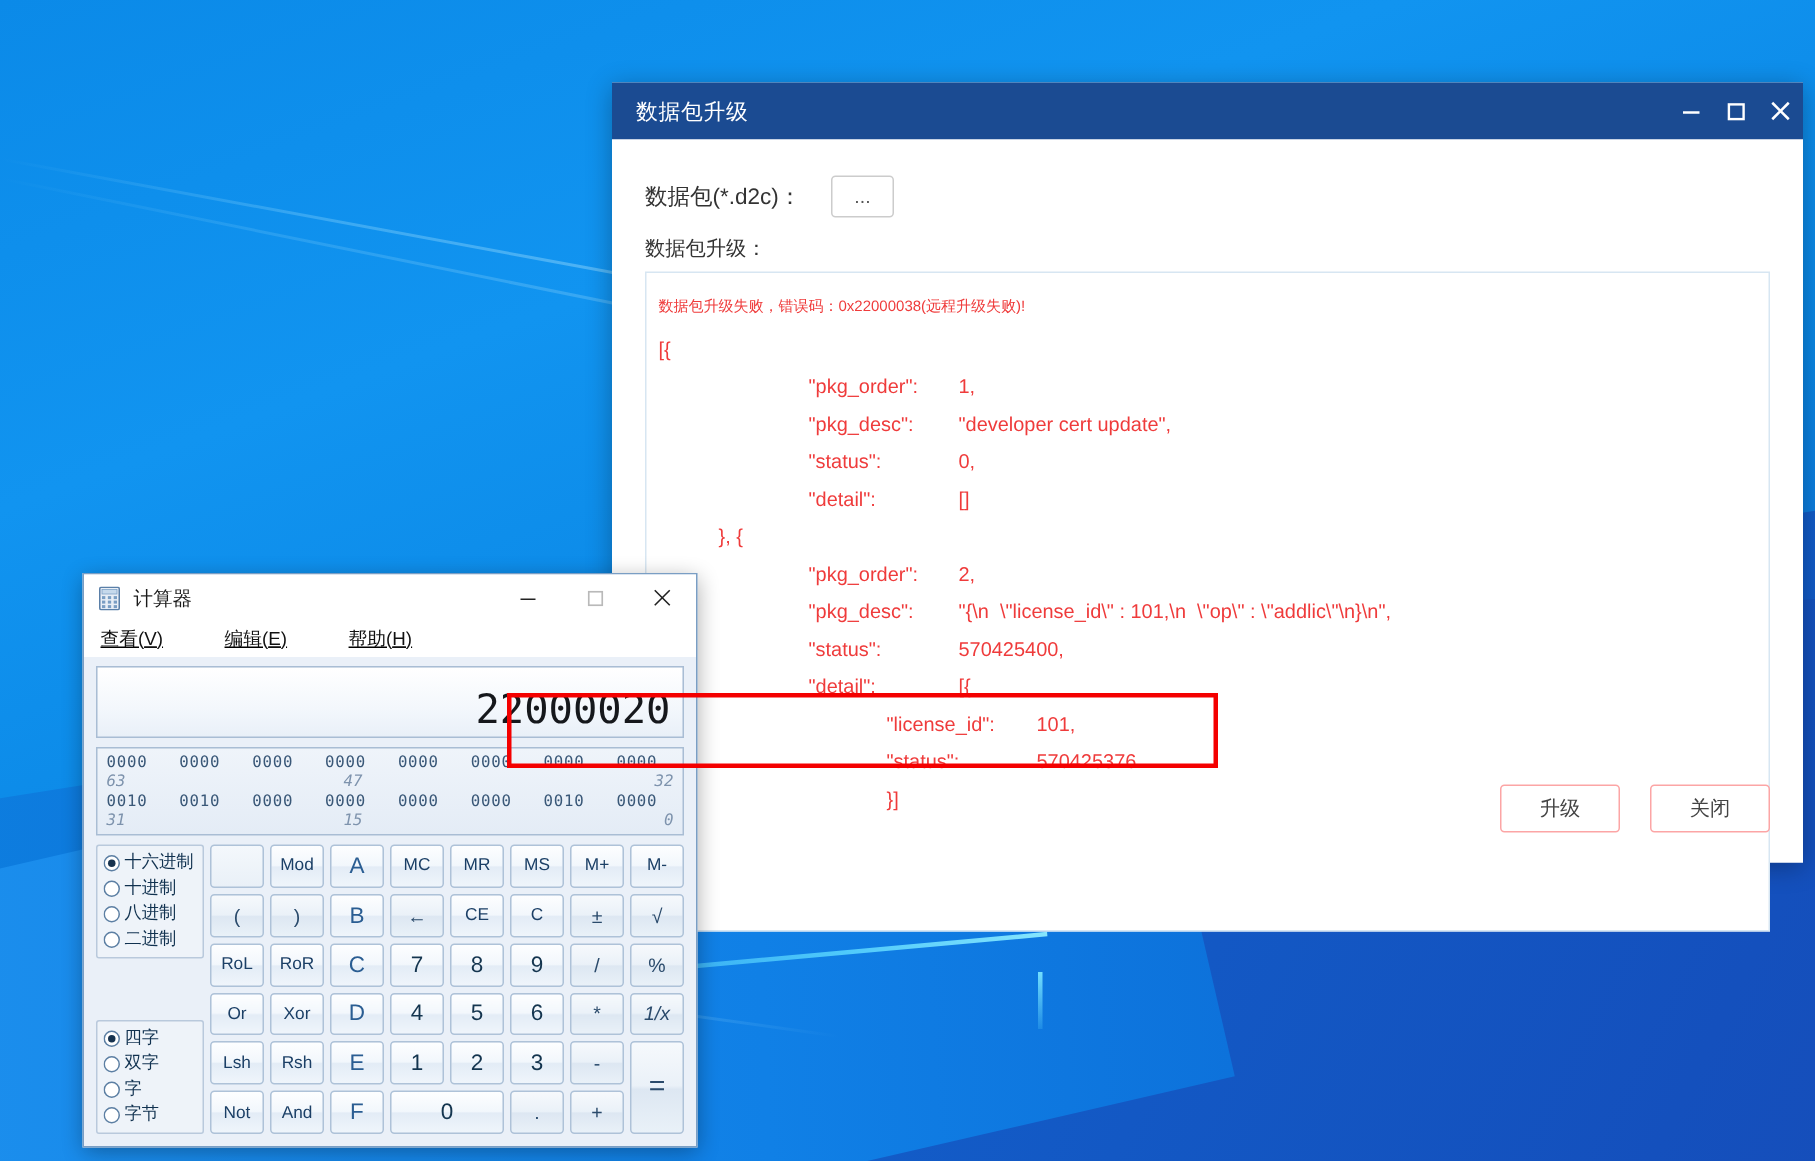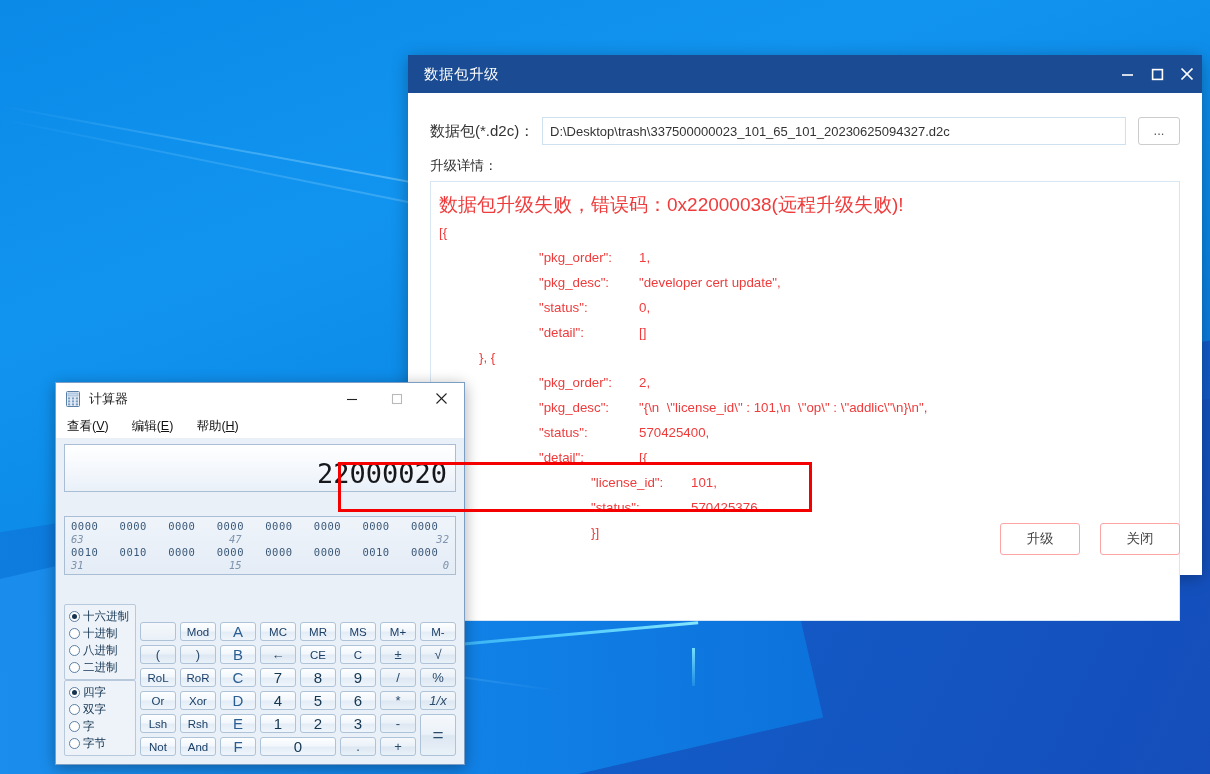--- a/index.html
+++ b/index.html
@@ -137,21 +137,21 @@
     overflow: hidden;
     padding: 10px 0 0 0;
   }
   .det-line {
     color: #ef3b3b;
     font-size: 13.3px;
     line-height: 25px;
     white-space: pre;
     padding-left: 8px;
   }
-  .det-line.err { font-size: 19px; padding-bottom: 3px; }
+  .det-line.err { font-size: 10px; padding-bottom: 3px; }
   .k { display: inline-block; width: 100px; }
   .ind1 { padding-left: 8px; }
   .ind2 { padding-left: 48px; }
   .ind3 { padding-left: 108px; }
   .ind4 { padding-left: 160px; }
 
   #dlg-footer {
     position: absolute;
     left: 0; bottom: 0;
     width: 100%;
@@ -194,21 +194,22 @@
   .calc-wb {
     width: 45px; height: 31px;
     display: flex; align-items: center; justify-content: center;
     cursor: default;
   }
   #calc-menubar {
     height: 24px;
     background: #ffffff;
     display: flex; align-items: center;
     padding-left: 8px;
-    gap: 17px;
+    gap: 35px;
+    text-decoration: underline;
   }
   .menu-item {
     font-size: 12.5px; color: #111;
     cursor: default; padding: 1px 3px;
   }
   .menu-item u { text-decoration: underline; }
 
   #calc-main {
     flex: 1;
     background: #eaf0f8;
@@ -223,21 +224,21 @@
     padding: 0 8px 2px 0;
   }
   #calc-value {
     font-family: "DejaVu Sans Mono", monospace;
     font-size: 27px;
     color: #16181c;
     letter-spacing: 0px;
     line-height: 31px;
   }
   #bit-grid {
-    margin-top: 24px;
+    margin-top: 6px;
     border: 1px solid #a9bdd4;
     background: linear-gradient(180deg, #eff4fa 0%, #e4ecf6 100%);
     padding: 3px 6px 2px 6px;
     font-family: "DejaVu Sans Mono", monospace;
     font-size: 10.5px;
     color: #3a5878;
   }
   .bit-row {
     display: flex;
     justify-content: space-between;
@@ -252,21 +253,20 @@
   .bit-lab span:nth-child(2) { margin-left: 6px; }
   .bit-lab-inner { width: 100%; display: flex; }
   .bit-lab-inner .s1 { width: 152px; }
   .bit-lab-inner .s2 { width: 152px; }
   .bit-lab-inner .s3 { flex: 1; text-align: right; }
 
   #calc-keys {
     margin-top: 6px;
     display: flex;
     flex: 1;
-    align-items: flex-end;
   }
   #radio-col {
     width: 76px;
     display: flex; flex-direction: column; justify-content: space-between;
     padding-right: 4px;
   }
   .radio-group {
     border: 1px solid #b9c9dc;
     border-radius: 2px;
     background: #eef3f9;
@@ -370,25 +370,24 @@
             <line x1="12.5" y1="1.5" x2="1.5" y2="12.5" stroke="#ffffff" stroke-width="1.7"></line>
           </svg>
       </div>
     </div>
   </div>
 
   <div id="dlg-body">
 
     <div id="row-file">
       <span id="lbl-file">数据包(*.d2c)：</span>
-      <input id="input-file" type="text" value="D:\Desktop\trash\337500000023_101_65_101_20230625094327.d2c" style="">
       <button id="btn-browse">...</button>
     </div>
 
-    <div id="lbl-detail">升级详情：</div>
+    <div id="lbl-detail">数据包升级：</div>
 
     <div id="detail-box">
       <div class="det-line err ind1">数据包升级失败，错误码：0x22000038(远程升级失败)!</div>
       <div class="det-line ind1">[{</div>
 
       <div class="det-line ind3"><span class="k">"pkg_order":</span><span>1,</span></div>
       <div class="det-line ind3"><span class="k">"pkg_desc":</span><span>"developer cert update",</span></div>
       <div class="det-line ind3"><span class="k">"status":</span><span>0,</span></div>
       <div class="det-line ind3"><span class="k">"detail":</span><span>[]</span></div>
 

